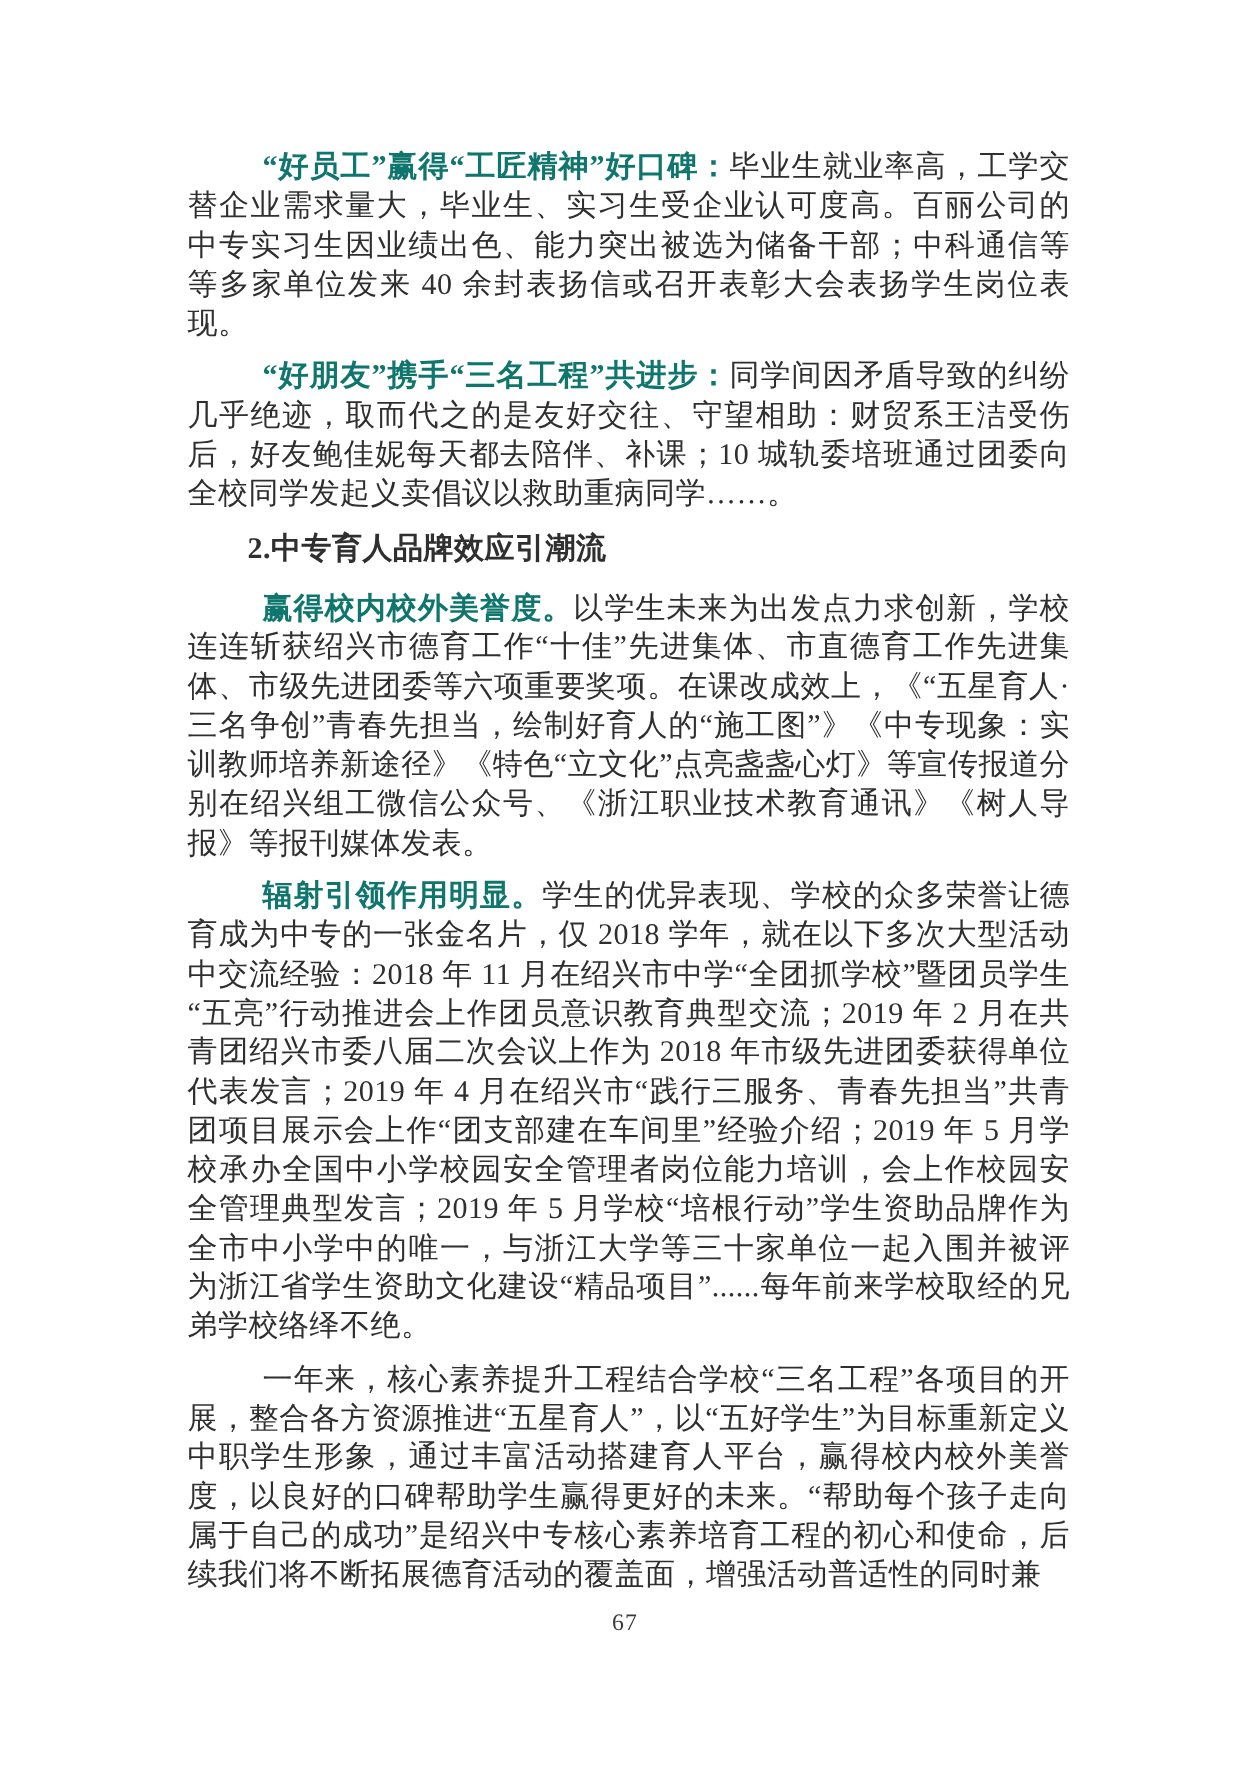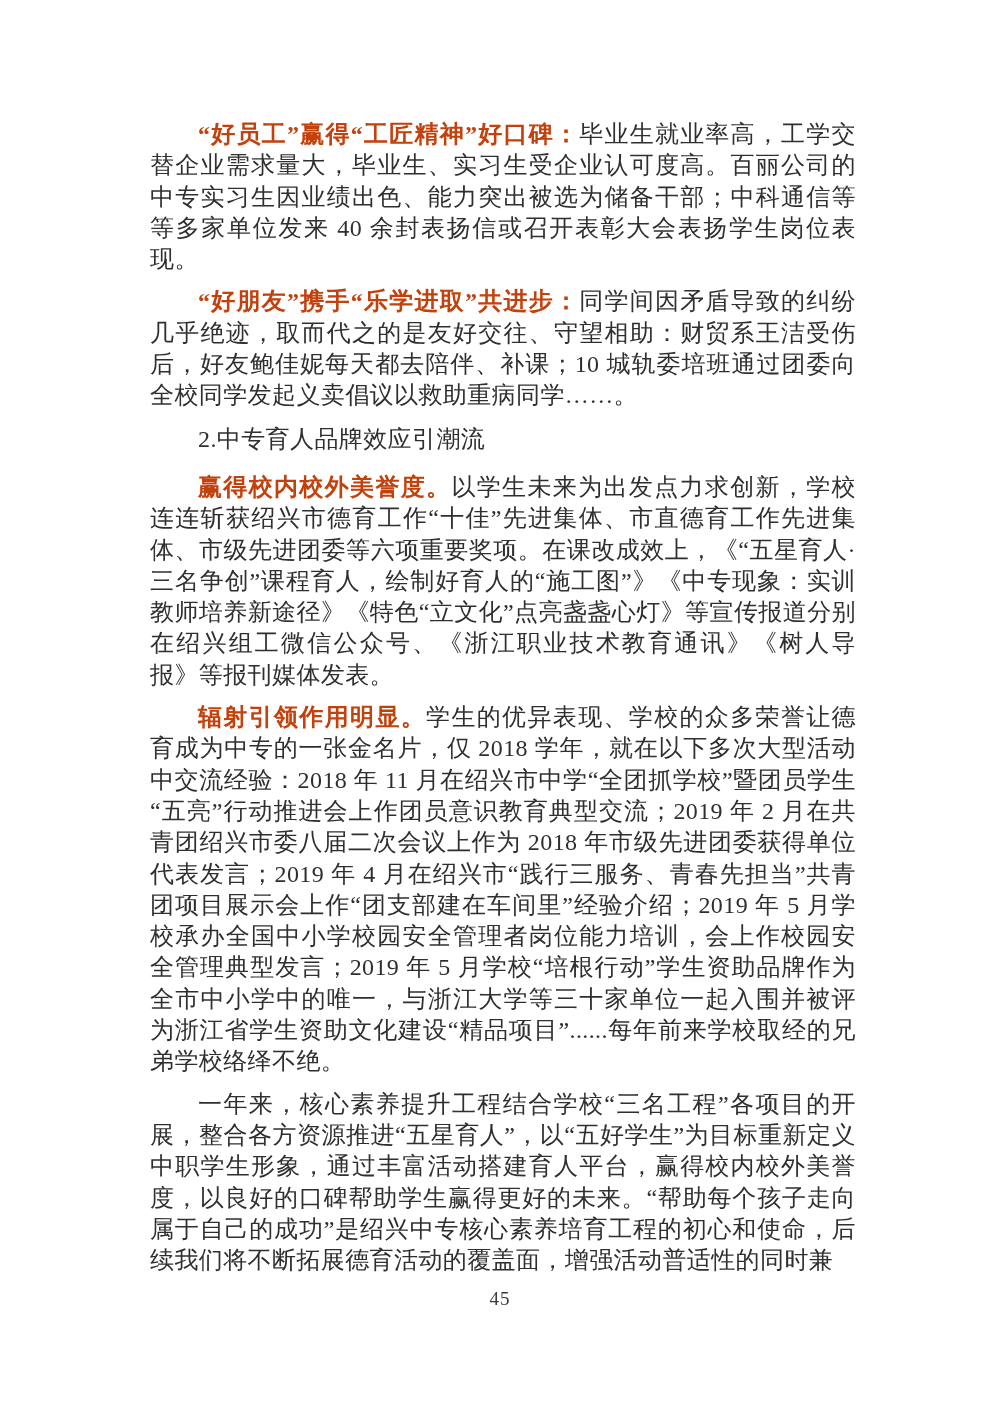--- a/index.html
+++ b/index.html
@@ -27,51 +27,52 @@
     text-align: justify;
     text-justify: inter-ideograph;
   }
   .para {
     margin: 0 0 11px 0;
     text-indent: 2em;
   }
   .heading {
     margin: 12px 0 17px 0;
     text-indent: 2em;
-    font-weight: normal;
+    font-weight: bold;
   }
   .lead {
     font-weight: 700;
-    color: #c2410c;
+    color: #0f766e;
+    margin-left: 12px;
   }
   .page-number {
     position: absolute;
     top: 1288px;
     left: 0;
     width: 100%;
     text-align: center;
     font-size: 19px;
     letter-spacing: 1px;
     color: #3a3a3a;
   }
 </style>
 </head>
 <body>
 
 <div class="page">
   <div class="content">
 
     <p class="para"><span class="lead">“好员工”赢得“工匠精神”好口碑：</span><span>毕业生就业率高，工学交替企业需求量大，毕业生、实习生受企业认可度高。百丽公司的中专实习生因业绩出色、能力突出被选为储备干部；中科通信等等多家单位发来 40 余封表扬信或召开表彰大会表扬学生岗位表现。</span></p>
 
-    <p class="para"><span class="lead">“好朋友”携手“乐学进取”共进步：</span><span>同学间因矛盾导致的纠纷几乎绝迹，取而代之的是友好交往、守望相助：财贸系王洁受伤后，好友鲍佳妮每天都去陪伴、补课；10 城轨委培班通过团委向全校同学发起义卖倡议以救助重病同学……。</span></p>
+    <p class="para"><span class="lead">“好朋友”携手“三名工程”共进步：</span><span>同学间因矛盾导致的纠纷几乎绝迹，取而代之的是友好交往、守望相助：财贸系王洁受伤后，好友鲍佳妮每天都去陪伴、补课；10 城轨委培班通过团委向全校同学发起义卖倡议以救助重病同学……。</span></p>
 
     <p class="heading">2.中专育人品牌效应引潮流</p>
 
-    <p class="para"><span class="lead">赢得校内校外美誉度。</span><span>以学生未来为出发点力求创新，学校连连斩获绍兴市德育工作“十佳”先进集体、市直德育工作先进集体、市级先进团委等六项重要奖项。在课改成效上，《“五星育人·三名争创”课程育人，绘制好育人的“施工图”》《中专现象：实训教师培养新途径》《特色“立文化”点亮盏盏心灯》等宣传报道分别在绍兴组工微信公众号、《浙江职业技术教育通讯》《树人导报》等报刊媒体发表。</span></p>
+    <p class="para"><span class="lead">赢得校内校外美誉度。</span><span>以学生未来为出发点力求创新，学校连连斩获绍兴市德育工作“十佳”先进集体、市直德育工作先进集体、市级先进团委等六项重要奖项。在课改成效上，《“五星育人·三名争创”青春先担当，绘制好育人的“施工图”》《中专现象：实训教师培养新途径》《特色“立文化”点亮盏盏心灯》等宣传报道分别在绍兴组工微信公众号、《浙江职业技术教育通讯》《树人导报》等报刊媒体发表。</span></p>
 
     <p class="para"><span class="lead">辐射引领作用明显。</span><span>学生的优异表现、学校的众多荣誉让德育成为中专的一张金名片，仅 2018 学年，就在以下多次大型活动中交流经验：2018 年 11 月在绍兴市中学“全团抓学校”暨团员学生“五亮”行动推进会上作团员意识教育典型交流；2019 年 2 月在共青团绍兴市委八届二次会议上作为 2018 年市级先进团委获得单位代表发言；2019 年 4 月在绍兴市“践行三服务、青春先担当”共青团项目展示会上作“团支部建在车间里”经验介绍；2019 年 5 月学校承办全国中小学校园安全管理者岗位能力培训，会上作校园安全管理典型发言；2019 年 5 月学校“培根行动”学生资助品牌作为全市中小学中的唯一，与浙江大学等三十家单位一起入围并被评为浙江省学生资助文化建设“精品项目”......每年前来学校取经的兄弟学校络绎不绝。</span></p>
 
     <p class="para"><span class="lead"></span><span>一年来，核心素养提升工程结合学校“三名工程”各项目的开展，整合各方资源推进“五星育人”，以“五好学生”为目标重新定义中职学生形象，通过丰富活动搭建育人平台，赢得校内校外美誉度，以良好的口碑帮助学生赢得更好的未来。“帮助每个孩子走向属于自己的成功”是绍兴中专核心素养培育工程的初心和使命，后续我们将不断拓展德育活动的覆盖面，增强活动普适性的同时兼</span></p>
 
   </div>
 
-  <div class="page-number">45</div>
+  <div class="page-number">67</div>
 </div>
 
 </body></html>

